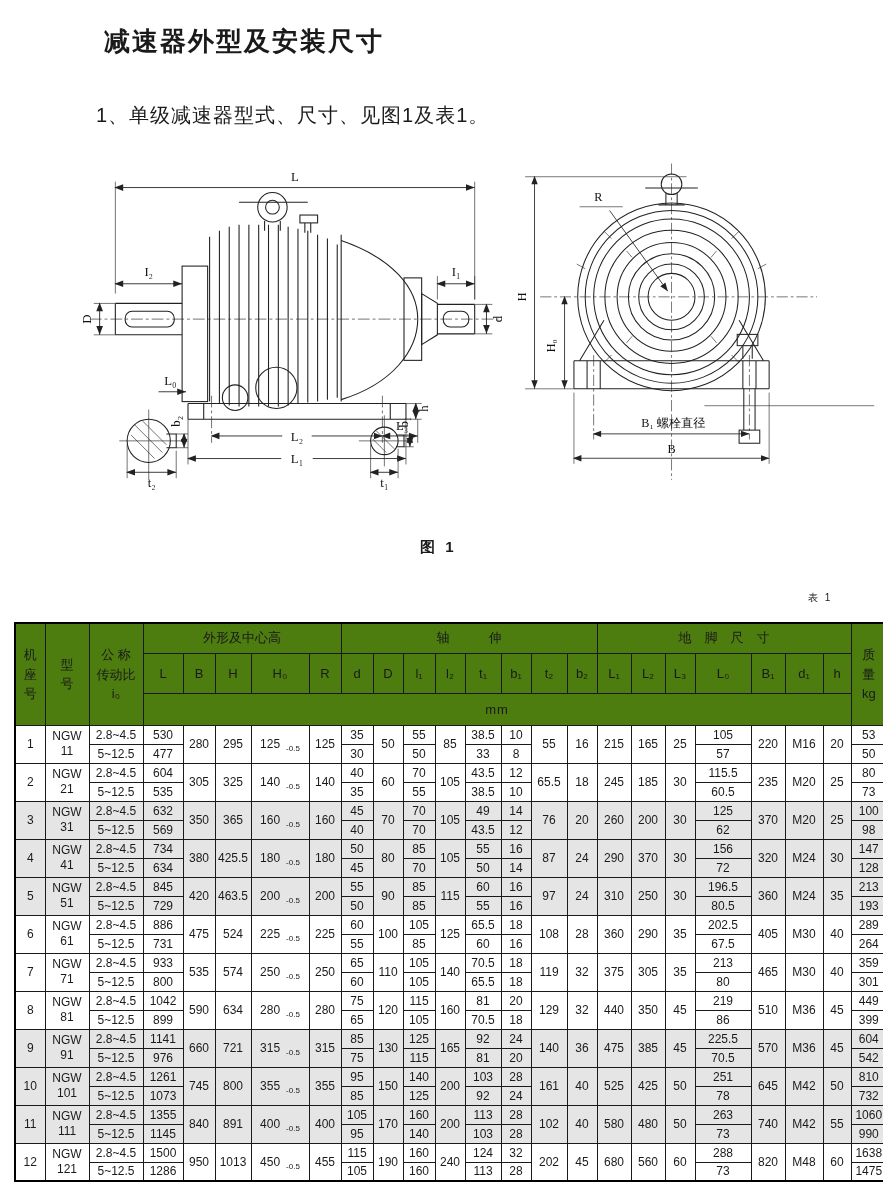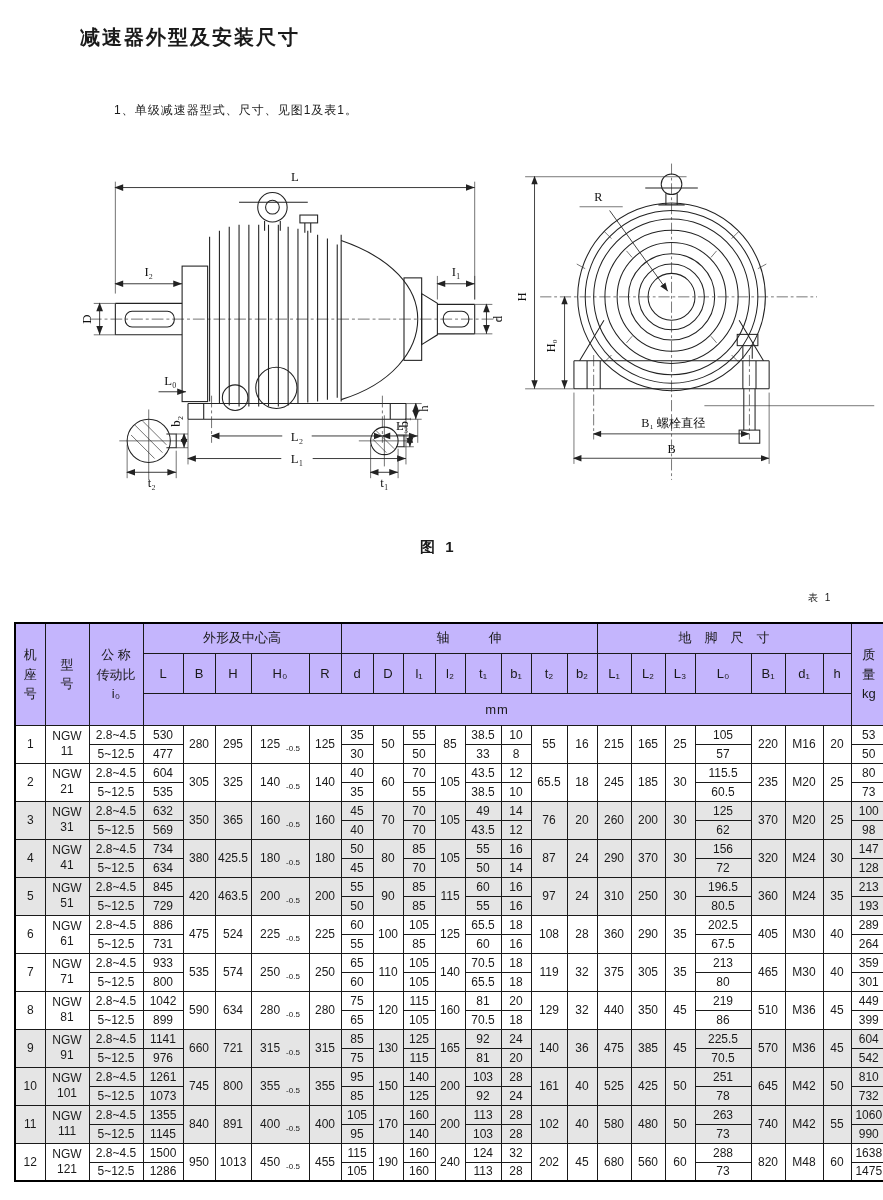--- a/index.html
+++ b/index.html
@@ -1,32 +1,32 @@
 <!DOCTYPE html>
 <html><head>
 <meta charset="utf-8">
 <style>
   html,body{margin:0;padding:0;background:#fff;}
   .page{position:relative;width:883px;height:1200px;background:#ffffff;overflow:hidden;
         font-family:"Liberation Sans","DejaVu Sans",sans-serif;color:#1a1a1a;}
-  .doc-title{position:absolute;left:80px;top:24px;font-size:20px;font-weight:bold;letter-spacing:2px;}
-  .doc-sub{position:absolute;left:114px;top:102px;font-size:12px;letter-spacing:1px;}
+  .doc-title{position:absolute;left:104px;top:24px;font-size:26px;font-weight:bold;letter-spacing:2px;}
+  .doc-sub{position:absolute;left:96px;top:102px;font-size:20px;letter-spacing:1px;}
   .figure-wrap{position:absolute;left:80px;top:156px;width:800px;display:flex;align-items:flex-start;}
   .fig-caption{position:absolute;left:420px;top:538px;font-size:15px;letter-spacing:3px;font-weight:bold;}
   .table-caption{position:absolute;left:808px;top:591px;font-size:10px;letter-spacing:2px;}
   svg .ln{fill:none;stroke:#222;stroke-width:1.1;}
   svg .tn{fill:none;stroke:#333;stroke-width:0.7;}
   svg .dim{fill:none;stroke:#222;stroke-width:0.9;}
   svg .cl{fill:none;stroke:#333;stroke-width:0.7;stroke-dasharray:12 3 3 3;}
   svg text{font-size:13px;fill:#111;font-family:"Liberation Serif","DejaVu Serif",serif;}
   table.spec{position:absolute;left:14px;top:622px;width:855px;border-collapse:collapse;
              table-layout:fixed;text-align:center;font-size:12px;}
   table.spec{border:2px solid #000;}
   table.spec th,table.spec td{border:1px solid #1a1a1a;padding:0;overflow:hidden;}
-  table.spec thead th{background:#c4b5fd;font-weight:normal;font-size:13px;margin-top:12px;}
+  table.spec thead th{background:#4d7c0f;font-weight:normal;font-size:13px;margin-top:12px;}
   table.spec thead tr:nth-child(1){height:30px;}
   table.spec thead tr:nth-child(2){height:40px;}
   table.spec thead tr:nth-child(3){height:32px;}
   table.spec tbody tr{height:19px;background:#fff;}
   table.spec tbody tr.shade td{background:#e5e5e5;}
   .multi{white-space:pre-line;line-height:1.5;}
   .model{white-space:pre-line;line-height:1.25;}
   .unit{letter-spacing:1px;}
   .tol{font-size:8px;position:relative;top:3px;margin-left:6px;}
 </style>

